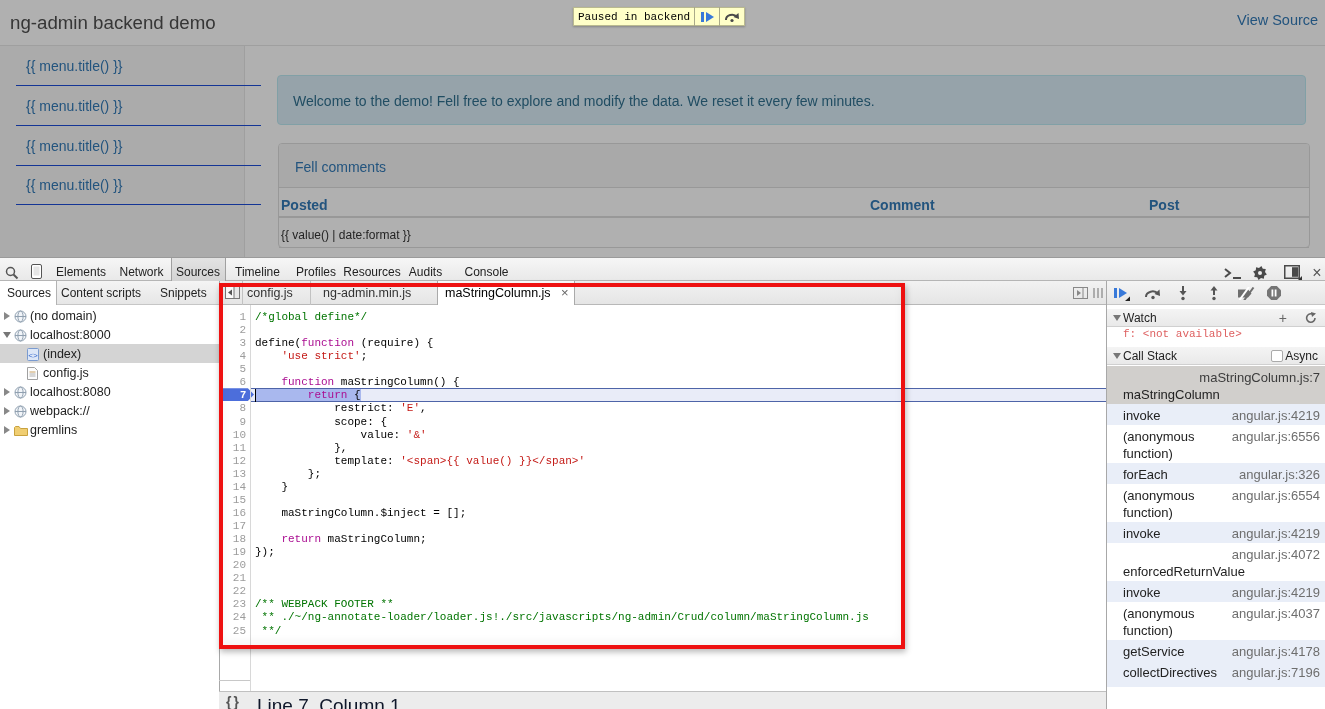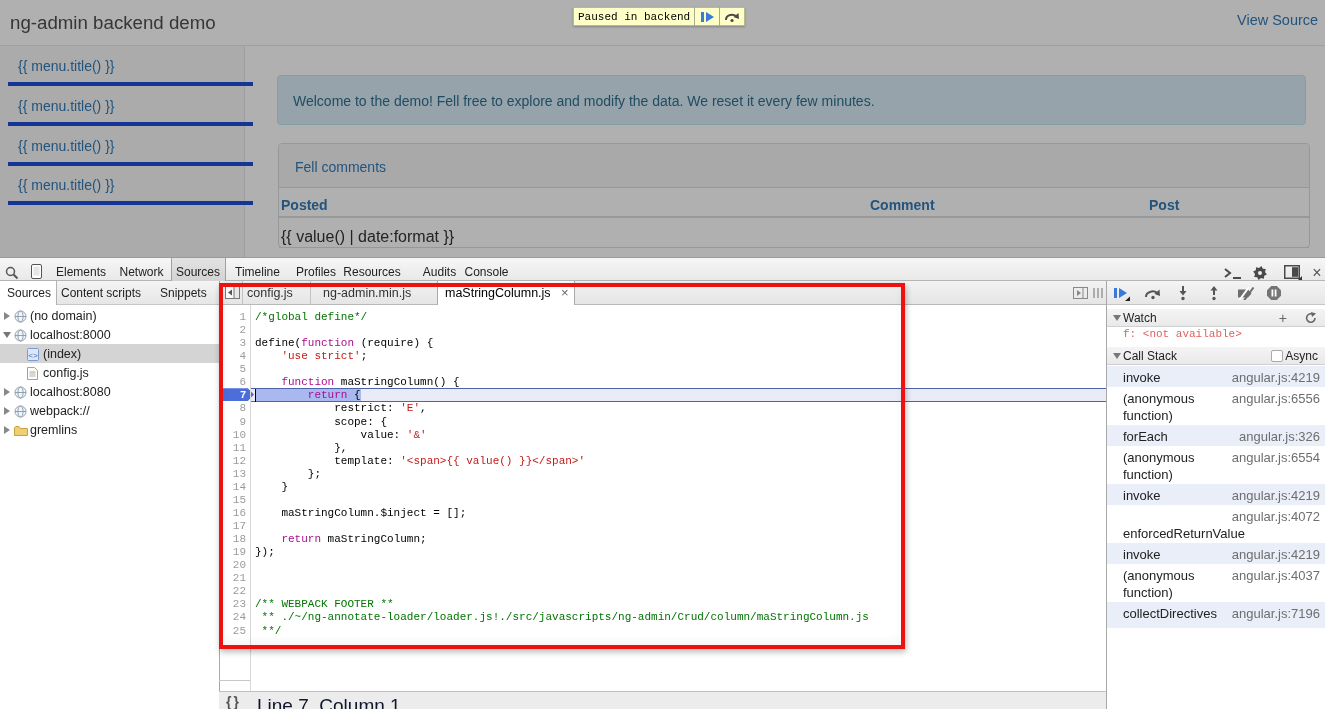--- a/index.html
+++ b/index.html
@@ -6,30 +6,30 @@
 html,body { width:1325px; height:709px; overflow:hidden; }
 #root { position:relative; width:1325px; height:709px; font-family:"Liberation Sans",sans-serif; background:#fff;text-decoration:underline; }
 .abs { position:absolute; }
 
 
 #page { position:absolute; left:0; top:0; width:1325px; height:257px; background:#fff; overflow:hidden; }
 #brand { left:10px; top:12px; font-size:18.7px; color:#4f4f4f; }
 #viewsource { left:1237px; top:12px; font-size:14.5px; color:#337ab7; }
 #navline { left:0; top:45px; width:1325px; height:1px; background:#e7e7e7; }
 #sidebar { left:0; top:46px; width:245px; height:216px; background:#f8f8f8; border-right:1px solid #e7e7e7; }
-.mitem { position:absolute; left:8px; width:245px; height:40px; border-bottom:4px solid #1d4ed8;padding-left:43px; }
+.mitem { position:absolute; left:16px; width:245px; height:40px; border-bottom:1px solid #1d4ed8;padding-left:43px; }
 .mitem span { position:absolute; left:10px; top:12px; font-size:14px; color:#337ab7; }
 #alert { left:277px; top:75px; width:1029px; height:50px; background:#d9edf7; border:1px solid #bce8f1; border-radius:4px; }
 #alert span { position:absolute; left:15px; top:17px; font-size:14px; color:#31708f; }
 #panel { left:278px; top:143px; width:1032px; height:105px; background:#fff; border:1px solid #ddd; border-radius:4px; }
 #phead { position:absolute; left:0; top:0; width:1030px; height:44px; background:#f5f5f5; border-bottom:1px solid #ddd; border-radius:3px 3px 0 0; }
 #phead span { position:absolute; left:16px; top:15px; font-size:14px; color:#337ab7; }
 .th { position:absolute; font-size:14px; font-weight:bold; color:#337ab7; top:53px; }
 #throwline { position:absolute; left:0; top:72px; width:1030px; height:2px; background:#ddd; }
-#tdrow { position:absolute; left:2px; top:84px; font-size:16px; color:#333; }
+#tdrow { position:absolute; left:2px; top:84px; font-size:12px; color:#333; }
 #trowline { position:absolute; left:0; top:103px; width:1030px; height:1px; background:#ddd; }
 #dim { position:absolute; left:0; top:0; width:1325px; height:257px; background:rgba(0,0,0,0.31); }
 
 
 #banner { position:absolute; left:573px; top:7px; height:19px; background:#ffffc8; border:1px solid #b9b98f; box-shadow:0 1px 2px rgba(0,0,0,0.25); display:flex; align-items:center; z-index:50; }
 #banner .btxt { font-family:"Liberation Mono",monospace; font-size:11px; color:#000; padding:0 4px; }
 #banner .bsep { width:1px; height:19px; background:#aaaa88; }
 #banner .bico { width:24px; height:17px; display:flex; align-items:center; justify-content:center; }
 
 
@@ -149,21 +149,21 @@
           <rect x="0.5" y="0.5" width="10" height="14" rx="1.5" stroke="#555" stroke-width="1" fill="#fff"></rect>
           <rect x="2.5" y="2.5" width="6" height="9" fill="#555" opacity="0.15"></rect>
         </svg>
       <div id="tsel"></div>
       <div class="ttab" style="left:56px;width:50px">Elements</div>
       <div class="ttab" style="left:117px;width:49px">Network</div>
       <div class="ttab" style="left:176px;width:44px">Sources</div>
       <div class="ttab" style="left:233px;width:49px">Timeline</div>
       <div class="ttab" style="left:296px;width:39px">Profiles</div>
       <div class="ttab" style="left:341px;width:62px">Resources</div>
-      <div class="ttab" style="left:421px;width:37px">Audits</div>
+      <div class="ttab" style="left:407px;width:37px">Audits</div>
       <div class="ttab" style="left:463px;width:47px">Console</div>
       <svg class="abs" style="left:1224px;top:10px" width="18" height="11">
           <path d="M1 1 L6 5 L1 9" stroke="#4a4a4a" stroke-width="2" fill="none"></path>
           <line x1="9" y1="10" x2="17" y2="10" stroke="#4a4a4a" stroke-width="2"></line>
         </svg>
       <svg class="abs" style="left:1253px;top:8px" width="14" height="14">
           <polygon points="8.4,0.1 9.8,2.8 12.8,3.1 12.0,6.0 13.9,8.4 11.2,9.8 10.9,12.8 8.0,12.0 5.6,13.9 4.2,11.2 1.2,10.9 2.0,8.0 0.1,5.6 2.8,4.2 3.1,1.2 6.0,2.0" fill="#4a4a4a"></polygon>
           <circle cx="7" cy="7" r="4.6" fill="#4a4a4a"></circle>
           <circle cx="7" cy="7" r="2" fill="#efefef"></circle>
         </svg>
@@ -379,29 +379,34 @@
           </svg>
       </div>
       <div id="watchrow">f: &lt;not available&gt;</div>
       <div class="shead" style="top:66px">
         <div class="tri-d" style="left:6px;top:6px"></div>
         <div class="t">Call Stack</div>
         <div class="abs" style="right:42px;top:3px;width:12px;height:12px;border:1px solid #aaa;border-radius:2px;background:#fff"></div>
         <div class="abs" style="right:7px;top:2px;font-size:12px;color:#222">Async</div>
       </div>
       <div id="cstack">
+        <div class="cs sel">
+            <div style="text-align:right;color:#3c3c3c">maStringColumn.js:7</div>
+            <div>maStringColumn</div>
+          </div>
         <div class="cs blue">invoke<span class="loc">angular.js:4219</span></div>
         <div class="cs">(anonymous<span class="loc">angular.js:6556</span><br>function)</div>
         <div class="cs blue">forEach<span class="loc">angular.js:326</span></div>
         <div class="cs">(anonymous<span class="loc">angular.js:6554</span><br>function)</div>
         <div class="cs blue">invoke<span class="loc">angular.js:4219</span></div>
         <div class="cs">
             <div style="text-align:right;color:#6e6e6e">angular.js:4072</div>
             <div>enforcedReturnValue</div>
           </div>
         <div class="cs blue">invoke<span class="loc">angular.js:4219</span></div>
         <div class="cs">(anonymous<span class="loc">angular.js:4037</span><br>function)</div>
+        <div class="cs blue">getService<span class="loc">angular.js:4178</span></div>
         <div class="cs blue" style="padding-bottom:6px">collectDirectives<span class="loc">angular.js:7196</span></div>
       </div>
     </div>
   </div>
   <div class="red-annot"></div>
 </div>
 
 </body></html>

